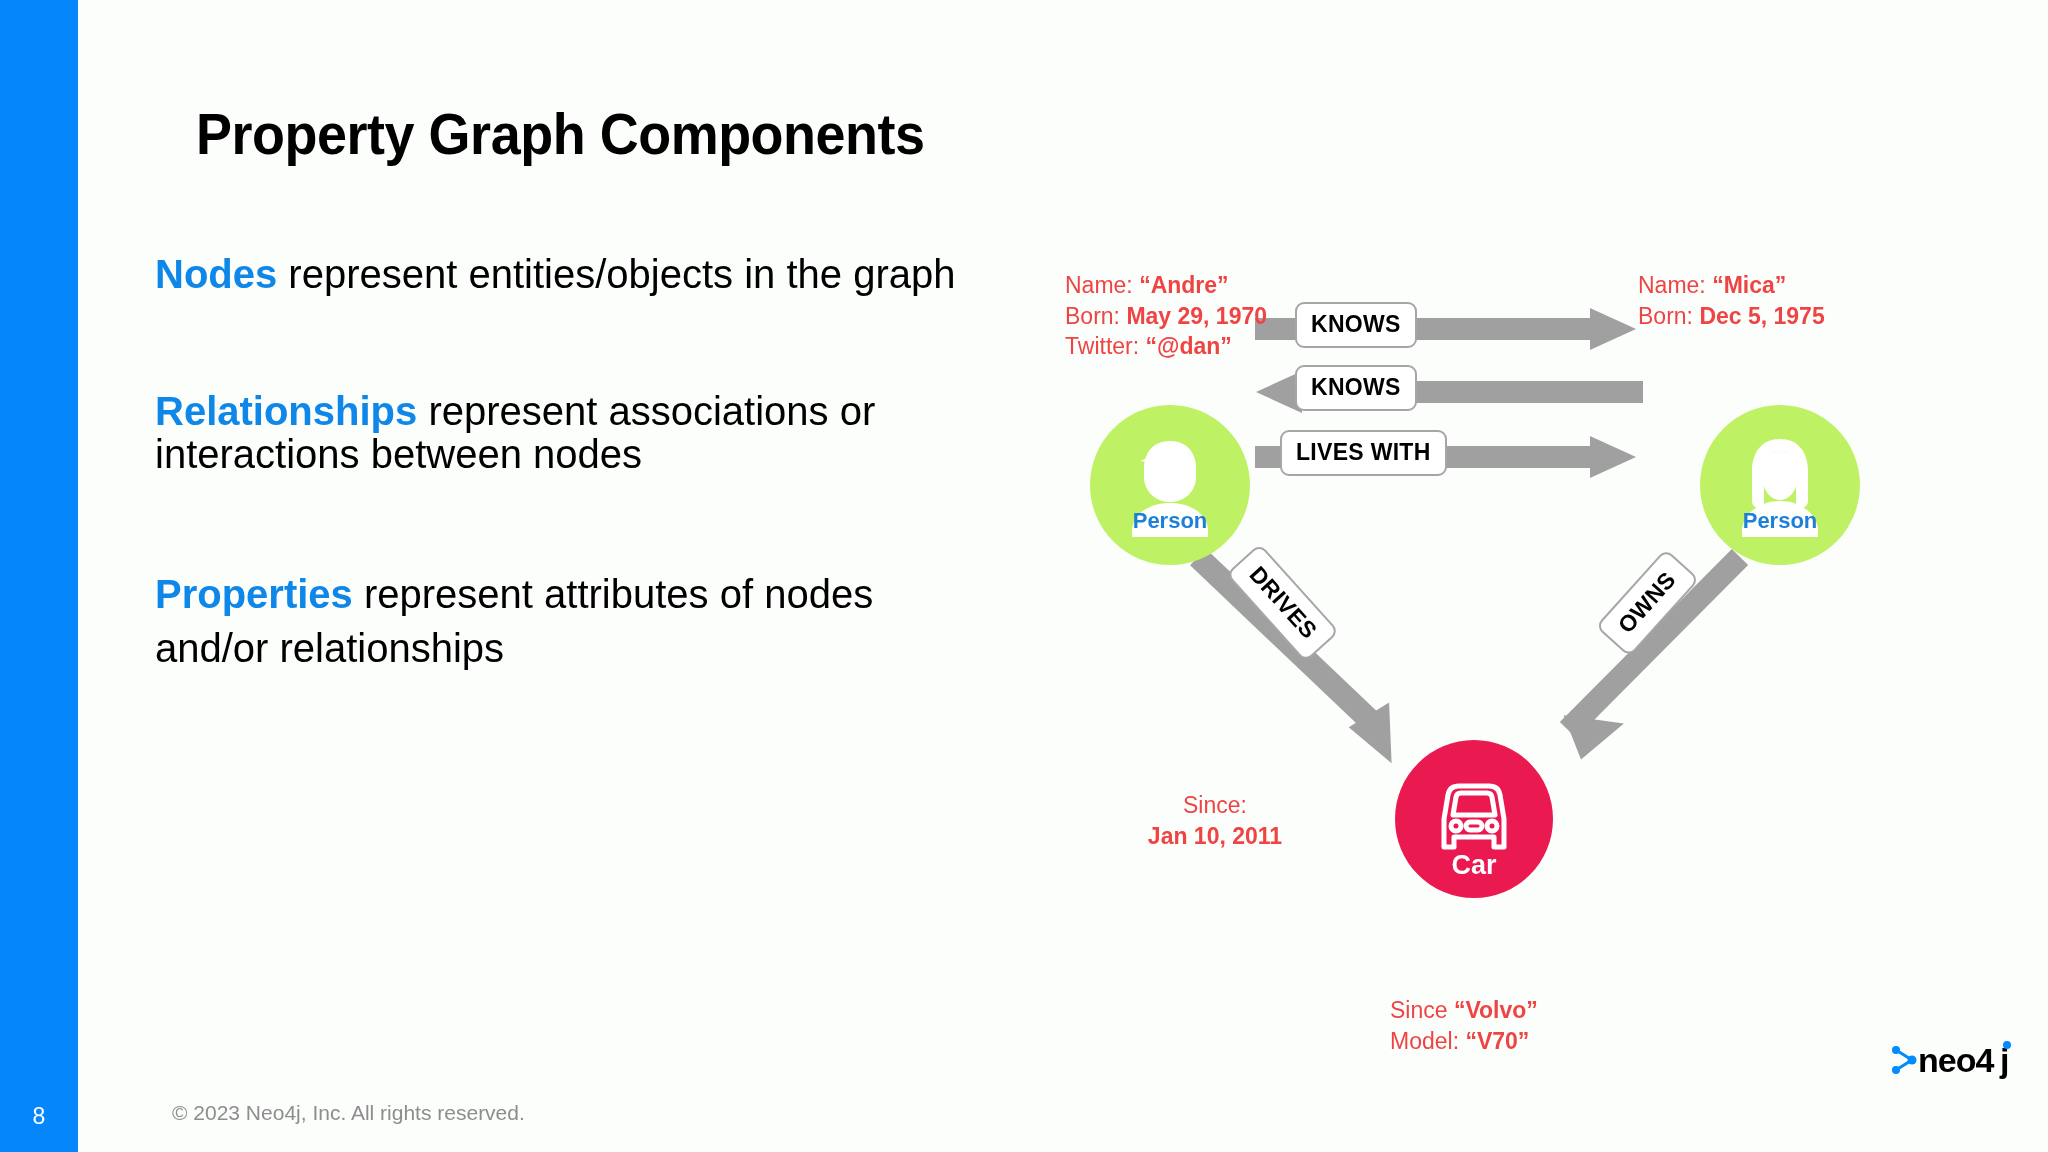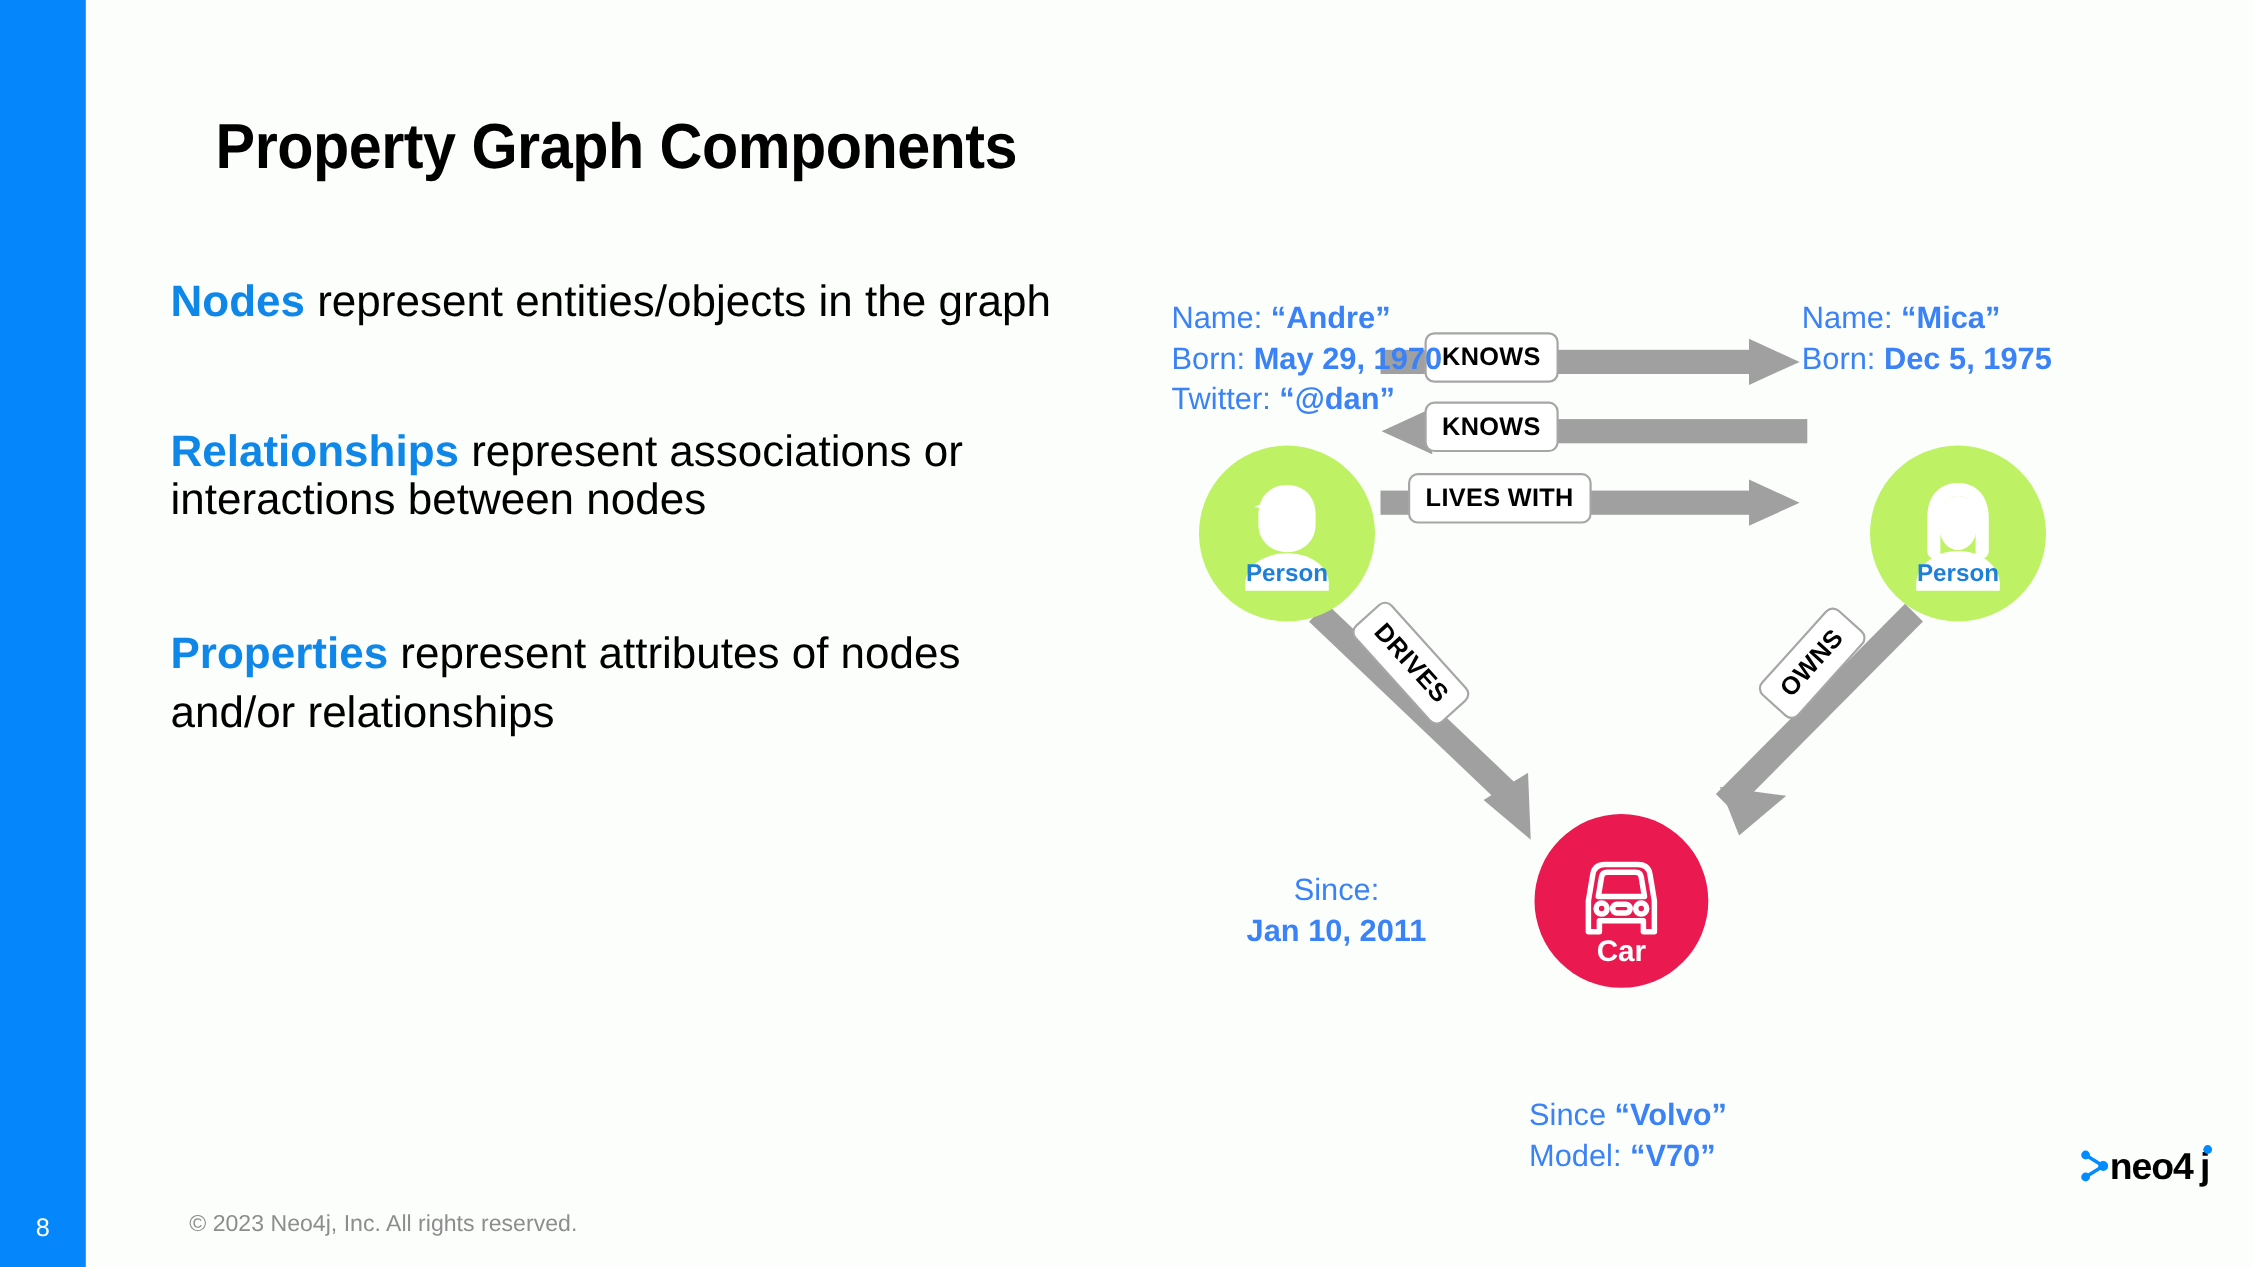--- a/index.html
+++ b/index.html
@@ -63,23 +63,23 @@
     position: absolute;
     left: 1040px;
     top: 250px;
     width: 960px;
     height: 820px;
   }
 
   
   .prop-block {
     position: absolute;
-    font-size: 28px;
+    font-size: 23px;
     line-height: 1.33;
-    color: #3b82f6;
+    color: #ef4444;
     white-space: nowrap;
   }
   .prop-block b { font-weight: bold; }
   .prop-andre { left: 25px;  top: 20px; }
   .prop-mica  { left: 598px; top: 20px; }
   .prop-car   { left: 350px; top: 745px; }
   .prop-since {
     left: 80px; top: 540px;
     text-align: center;
     width: 190px;

